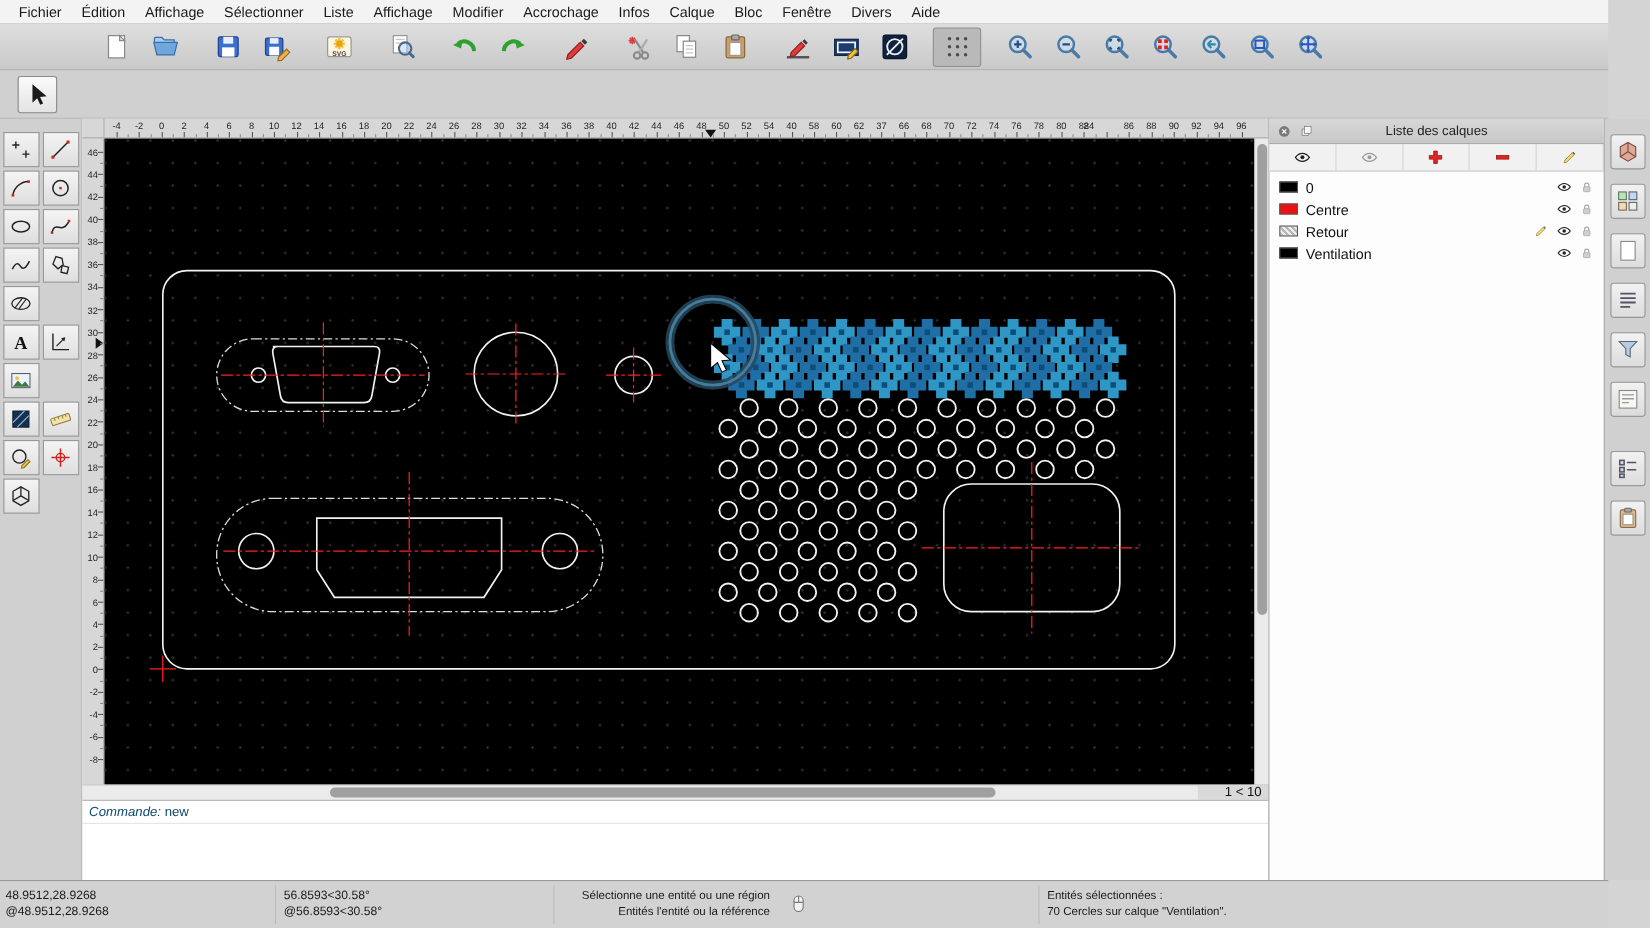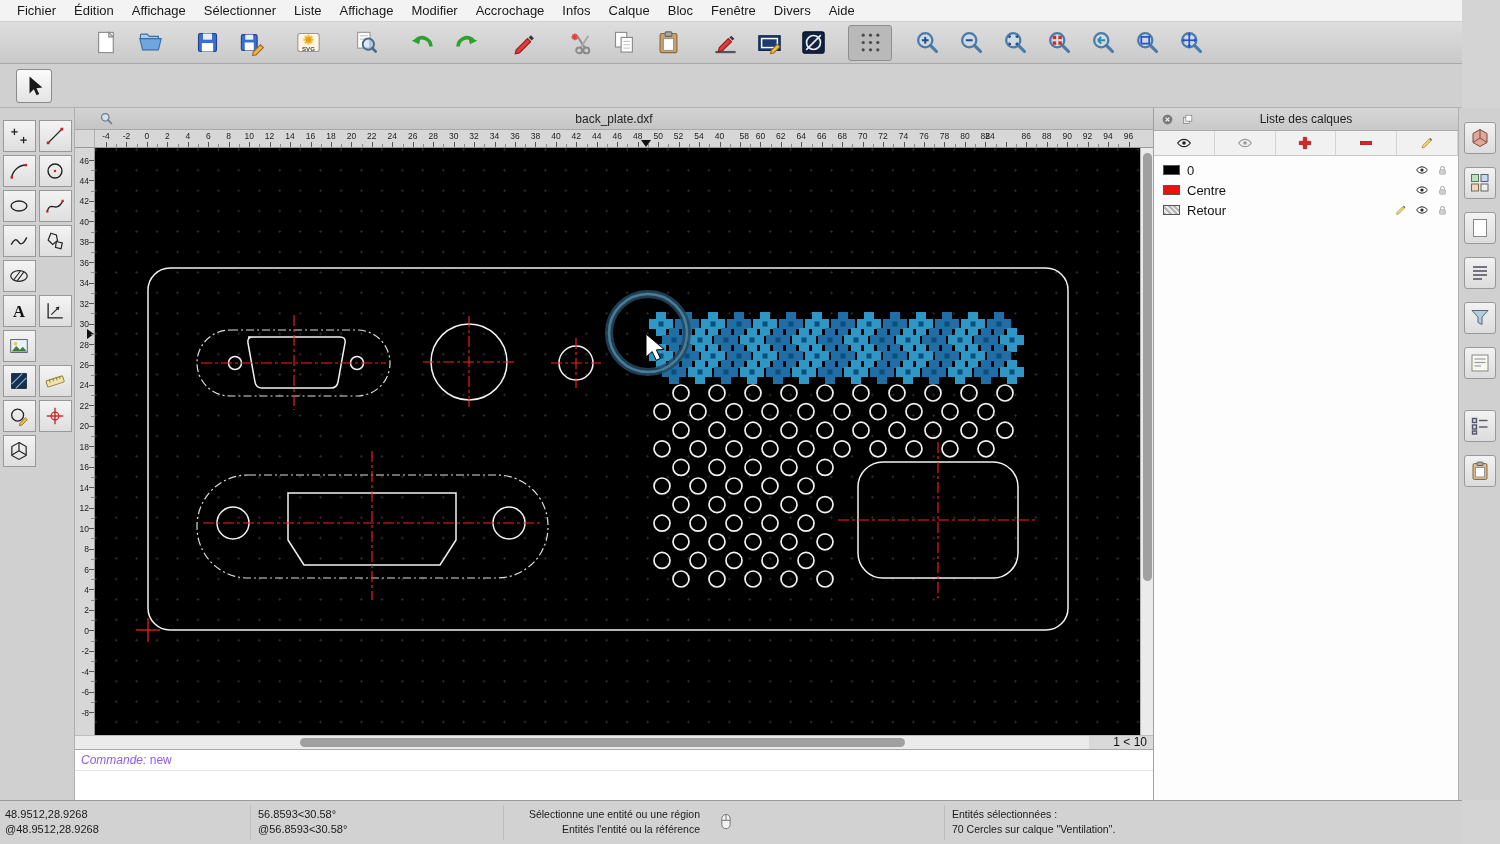--- a/index.html
+++ b/index.html
@@ -71,21 +71,21 @@
   .v-scroll{width:13px;background:#ebebeb;border-left:1px solid #b5b5b5;position:relative;}
   .v-thumb{position:absolute;left:2px;width:9px;border-radius:5px;background:#a0a0a0;top:5px;height:428px;}
 
   .hscroll-row{height:14px;display:flex;background:#ebebeb;border-top:1px solid #bdbdbd;}
   .h-track{width:1014px;position:relative;height:100%;}
   .h-thumb{position:absolute;top:2px;height:9px;border-radius:5px;background:#a0a0a0;left:225px;width:605px;}
   .page-indicator{width:64px;text-align:right;padding-right:6px;font-size:12px;color:#111;
     background:#d9d9d9;line-height:13px;}
 
   .command-area{flex:1;background:#fff;border-top:1px solid #a8a8a8;display:flex;flex-direction:column;}
-  .cmd-history{height:21px;font-size:12px;padding:3px 0 0 6px;color:#8b5cf6;border-bottom:1px solid #e4e4e4;}
+  .cmd-history{height:21px;font-size:12px;padding:3px 0 0 6px;color:#0c4a6e;border-bottom:1px solid #e4e4e4;}
   .cmd-history .cmd-label{font-style:italic;}
   .cmd-row{flex:1;display:flex;align-items:center;padding:0 6px;gap:6px;background:#fbfbfb;}
   .cmd-prompt{font-size:13px;color:#111;white-space:nowrap;}
   .cmd-input{flex:1;height:22px;border:1px solid #9a9a9a;background:#fff;font-size:12px;
     padding:0 4px;font-family:inherit;}
   .cmd-btn{width:20px;height:18px;border:1px solid #9a9a9a;background:linear-gradient(#f8f8f8,#e0e0e0);
     display:flex;align-items:center;justify-content:center;}
 
   .layer-panel{width:305px;background:#fdfdfd;border-left:1px solid #a0a0a0;display:flex;
     flex-direction:column;flex:0 0 auto;}
@@ -508,29 +508,20 @@
             <svg viewBox="0 0 24 24" width="22" height="22">
               <path d="M12 2.8l7.8 4.4v9.6L12 21.2l-7.8-4.4V7.2z" fill="none" stroke="#222" stroke-width="1.3"></path>
               <path d="M12 2.8v9M12 11.8l7.8 4.6M12 11.8L4.2 16.4" fill="none" stroke="#222" stroke-width="1.3"></path>
             </svg>
           </button>
           <span class="pal-spacer"></span>
         </div>
       </div>
 
     <div class="doc-area">
-      <div class="doc-header">
-        <span class="doc-icon">
-          <svg viewBox="0 0 24 24" width="15" height="15">
-              <circle cx="10" cy="10" r="6" fill="#cfe0ee" stroke="#6a7a8a" stroke-width="2"></circle>
-              <line x1="14.5" y1="14.5" x2="20" y2="20" stroke="#6a7a8a" stroke-width="2.6" stroke-linecap="round"></line>
-            </svg>
-        </span>
-        <span>back_plate.dxf</span>
-      </div>
 
       <div class="ruler-row">
         <div class="ruler-corner"></div>
         <div class="h-ruler" id="h-ruler">
           <div class="hmarker"></div>
         <span class="rl" style="left: 2px;">-4</span>
             <i class="tick major" style="left: 11px;"></i>
             <i class="tick" style="left: 21.22px;"></i>
             <span class="rl" style="left: 22.45px;">-2</span>
             <i class="tick major" style="left: 31.45px;"></i>
@@ -615,30 +606,30 @@
             <i class="tick" style="left: 573.37px;"></i>
             <span class="rl" style="left: 574.6px;">52</span>
             <i class="tick major" style="left: 583.6px;"></i>
             <i class="tick" style="left: 593.82px;"></i>
             <span class="rl" style="left: 595.05px;">54</span>
             <i class="tick major" style="left: 604.05px;"></i>
             <i class="tick" style="left: 614.27px;"></i>
             <span class="rl" style="left: 615.5px;">40</span>
             <i class="tick major" style="left: 624.5px;"></i>
             <i class="tick" style="left: 634.72px;"></i>
-            <span class="rl" style="left: 635.95px; text-align: right;">58</span>
+            <span class="rl" style="left: 635.95px;">58</span>
             <i class="tick major" style="left: 644.95px;"></i>
             <i class="tick" style="left: 655.17px;"></i>
             <span class="rl" style="left: 656.4px;">60</span>
             <i class="tick major" style="left: 665.4px;"></i>
             <i class="tick" style="left: 675.62px;"></i>
             <span class="rl" style="left: 676.85px;">62</span>
             <i class="tick major" style="left: 685.85px;"></i>
             <i class="tick" style="left: 696.07px;"></i>
-            <span class="rl" style="left: 697.3px;">64</span>
+            <span class="rl" style="left: 697.3px;">37</span>
             <i class="tick major" style="left: 706.3px;"></i>
             <i class="tick" style="left: 716.52px;"></i>
             <span class="rl" style="left: 717.75px;">66</span>
             <i class="tick major" style="left: 726.75px;"></i>
             <i class="tick" style="left: 736.97px;"></i>
             <span class="rl" style="left: 738.2px;">68</span>
             <i class="tick major" style="left: 747.2px;"></i>
             <i class="tick" style="left: 757.42px;"></i>
             <span class="rl" style="left: 758.65px;">70</span>
             <i class="tick major" style="left: 767.65px;"></i>
@@ -1141,20 +1132,37 @@
                 <circle cx="12" cy="12" r="2.7" fill="#222"></circle>
               </svg>
             </span>
             <span class="mini-icon">
               <svg viewBox="0 0 24 24" width="13" height="13">
                 <rect x="6.5" y="10.5" width="11" height="8.5" rx="1.5" fill="#cfcfcf" stroke="#9a9a9a"></rect>
                 <path d="M8.5 10.5V8a3.5 3.5 0 0 1 7 0v2.5" fill="none" stroke="#9a9a9a" stroke-width="1.7"></path>
               </svg>
             </span>
           </div>
+          <div class="layer-row">
+            <span class="swatch" style="background: rgb(0, 0, 0);"></span>
+            <span class="layer-name">Ventilation</span>
+            <span class="spacer"></span>
+            <span class="mini-icon">
+              <svg viewBox="0 0 24 24" width="14" height="14">
+                <path d="M2.5 12S6.5 6.5 12 6.5 21.5 12 21.5 12 17.5 17.5 12 17.5 2.5 12 2.5 12z" fill="none" stroke="#222" stroke-width="1.7"></path>
+                <circle cx="12" cy="12" r="2.7" fill="#222"></circle>
+              </svg>
+            </span>
+            <span class="mini-icon">
+              <svg viewBox="0 0 24 24" width="13" height="13">
+                <rect x="6.5" y="10.5" width="11" height="8.5" rx="1.5" fill="#cfcfcf" stroke="#9a9a9a"></rect>
+                <path d="M8.5 10.5V8a3.5 3.5 0 0 1 7 0v2.5" fill="none" stroke="#9a9a9a" stroke-width="1.7"></path>
+              </svg>
+            </span>
+          </div>
         </div>
     </div>
 
     <div class="right-strip" id="right-strip">
         <button class="strip-btn">
           <svg viewBox="0 0 24 24" width="24" height="24">
             <path d="M12 3.5l7 4v9l-7 4-7-4v-9z" fill="#e0a898" stroke="#7a4a3a"></path>
             <path d="M12 3.5v8.5l7 4.5M12 12L5 16.5" fill="none" stroke="#7a4a3a"></path>
           </svg>
         </button>

